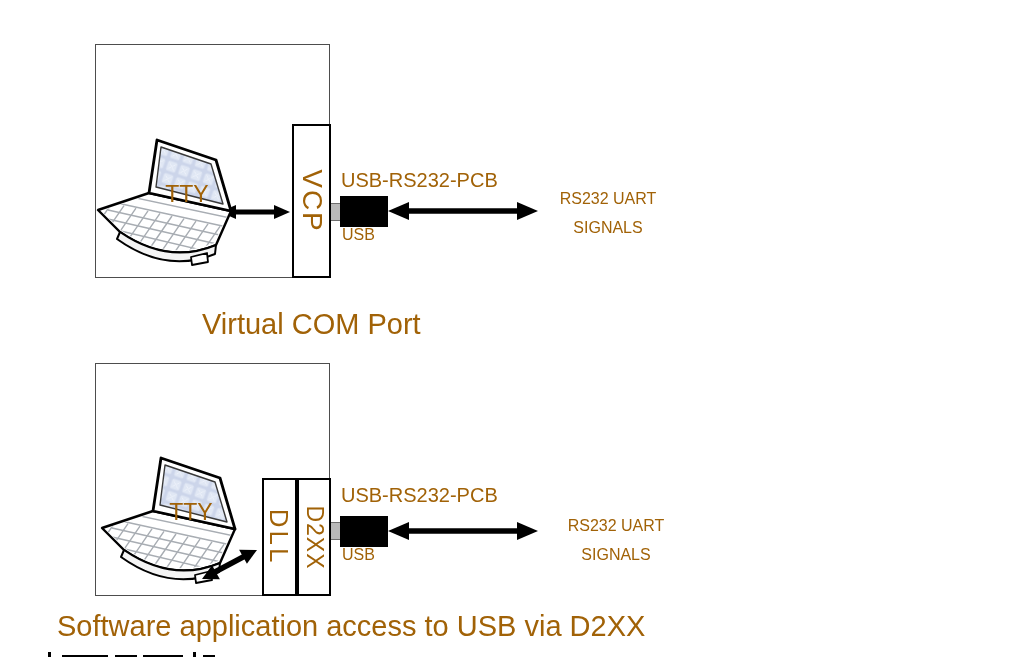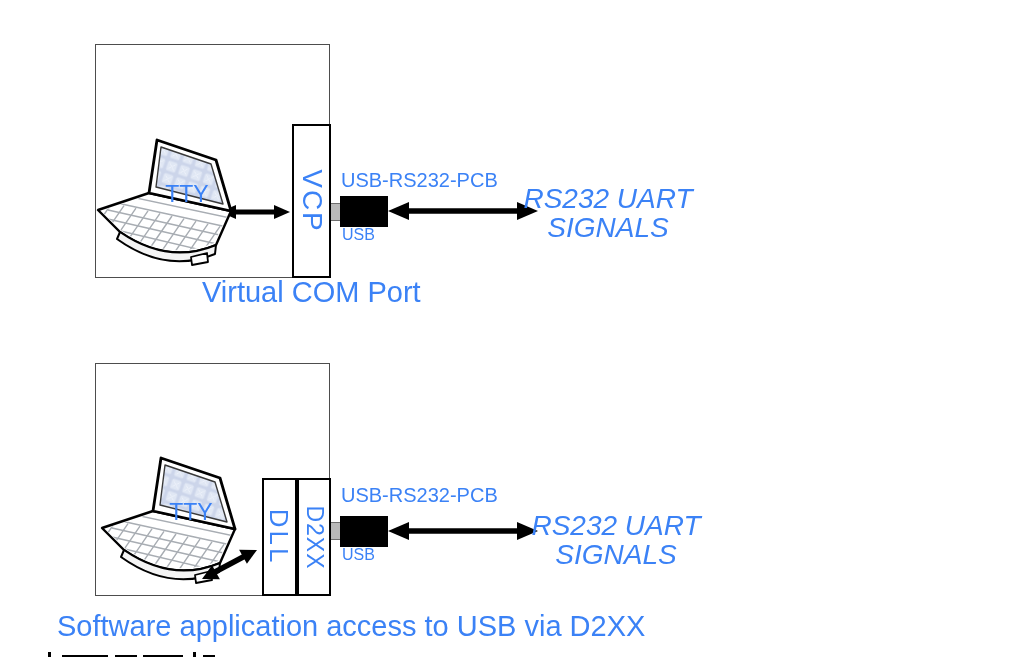--- a/index.html
+++ b/index.html
@@ -1,30 +1,30 @@
 <!DOCTYPE html>
 <html><head>
 <meta charset="utf-8">
 <style>
   html,body{margin:0;padding:0;background:#ffffff;}
   #canvas{
     position:relative;width:1009px;height:657px;background:#ffffff;overflow:hidden;
-    font-family:"Liberation Sans","DejaVu Sans",sans-serif;color:#3b82f6;
+    font-family:"Liberation Sans","DejaVu Sans",sans-serif;color:#a16207;
   }
   .abs{position:absolute;}
   .outer-box{border:1px solid #4d4d4d;background:#ffffff;box-sizing:border-box;}
   .driver-box{
     border:2px solid #000;background:#ffffff;box-sizing:border-box;
     display:flex;align-items:center;justify-content:center;z-index:3;
   }
   .vtext{transform:rotate(90deg);white-space:nowrap;line-height:1;}
   .lbl{white-space:nowrap;line-height:1.15;}
   .pcb-lbl{font-size:20px;}
   .usb-lbl{font-size:16px;}
-  .signals{font-size:28px;line-height:29px;text-align:center;font-style:italic;}
+  .signals{font-size:16px;line-height:29px;text-align:center;}
   .caption{font-size:29px;white-space:nowrap;}
   .tty{font-size:23px;text-align:center;z-index:4;}
   .plug-black{background:#000;z-index:2;}
   .plug-stub{background:#b9b9b9;border:1px solid #6e6e6e;box-sizing:border-box;z-index:1;}
   .mark{position:absolute;background:#000;}
   svg{display:block;overflow:visible;}
 </style>
 </head>
 <body>
 
@@ -81,21 +81,21 @@
       <line x1="18" y1="12" x2="136" y2="12" stroke="#000" stroke-width="5.5"></line>
       <polygon points="2,12 23,3 23,21" fill="#000"></polygon>
       <polygon points="152,12 131,3 131,21" fill="#000"></polygon>
     </svg>
 
     <div class="abs signals" style="left:520px;top:184px;width:176px;">
       <div>RS232 UART</div>
       <div>SIGNALS</div>
     </div>
 
-    <div class="abs caption" style="left:202px;top:276px;">Virtual COM Port</div>
+    <div class="abs caption" style="left:202px;top:308px;">Virtual COM Port</div>
   </div>
 
   <div>
 
     <div class="abs outer-box" style="left:95px;top:363px;width:235px;height:233px;"></div>
 
     <svg class="abs" style="left:98px;top:451px;z-index:2;" width="145" height="145" viewBox="0 0 145 145">
       <use href="#laptop-art"></use>
     </svg>
 

